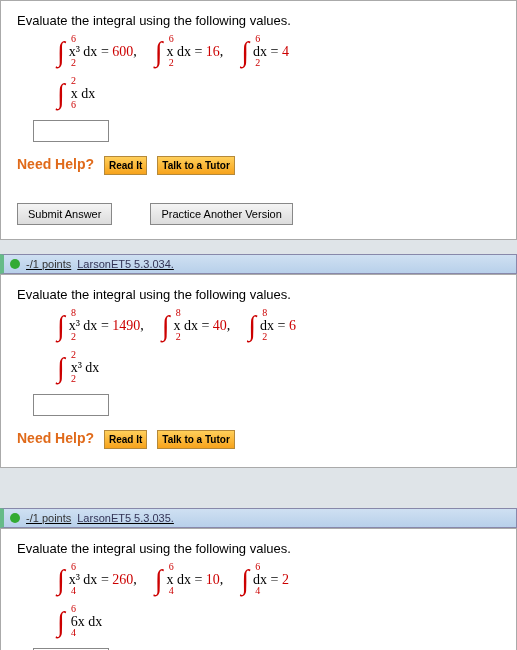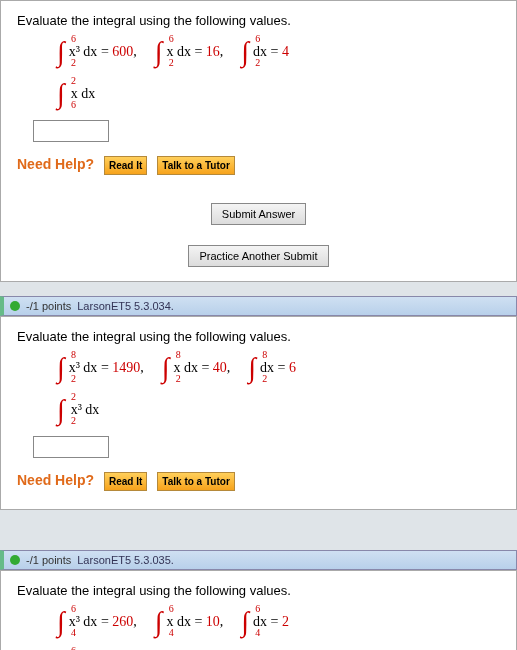--- a/index.html
+++ b/index.html
@@ -1,35 +1,35 @@
 <!DOCTYPE html>
 <html><head>
 <meta charset="utf-8">
 <style>
   body { margin:0; padding:0; background:#dfe4e8; font-family:Arial,Helvetica,sans-serif; font-size:13px; color:#000; width:517px;}
   .card { background:#ffffff; border:1px solid #aaa; margin:0 0 14px 0; }
-  .hdr { display:flex; align-items:center; gap:6px; background:linear-gradient(#cfe0f2,#b8d0ea); border:1px solid #88a; border-left:4px solid #6b8; padding:3px 6px; font-size:11px; margin:0 0 0 0;}
+  .hdr { display:flex; align-items:center; gap:6px; background:linear-gradient(#cfe0f2,#b8d0ea); border:1px solid #88a; border-left:4px solid #6b8; padding:3px 6px; font-size:11px; margin:0 0 0 0;text-decoration:underline;}
   .hdr .dot{ width:10px;height:10px;border-radius:50%;background:#3a3;display:inline-block;}
   .hdr .pts{ color:#333;}
   .hdr .ref{ color:#335; }
   .inner{ padding:12px 16px 14px 16px;}
   .prompt{ margin-bottom:10px;}
   .mathrow{ display:flex; gap:18px; align-items:center; margin:8px 0 14px 40px; font-family:'Times New Roman',serif; font-size:14px;}
   .int{ display:flex; align-items:center; gap:4px;}
   .sym{ position:relative; color:#c00; font-size:28px; line-height:1;}
   .sym .up{ position:absolute; top:-4px; left:14px; font-size:10px; color:#c00;}
   .sym .lo{ position:absolute; bottom:-2px; left:14px; font-size:10px; color:#c00;}
   .expr{ white-space:nowrap;}
   .val{ color:#c00;}
   .qrow{ margin:8px 0 12px 40px; display:flex; align-items:center; gap:6px; font-family:'Times New Roman',serif; font-size:14px;}
   .ansbox{ display:block; width:70px; height:18px; border:1px solid #888; background:#fff; margin:0 0 14px 16px;}
   .help{ display:flex; align-items:flex-start; gap:10px; margin:0 0 4px 0;}
   .help-lbl{ color:#e06a1a; font-weight:bold; font-size:14px;}
   .btn{ display:inline-block; border:1px solid #b5893a; background:linear-gradient(#ffcf5a,#f7a31c); color:#000; font-size:10px; font-weight:bold; padding:3px 4px; cursor:pointer; font-family:Arial;}
-  .row-btns{ display:flex; gap:10px; align-items:center; padding:10px 16px 14px 16px;flex-direction:column;}
+  .row-btns{ display:flex; gap:10px; align-items:center; padding:10px 16px 14px 16px;}
   .graybtn{ border:1px solid #888; background:linear-gradient(#f4f4f4,#dcdcdc); font-size:11px; padding:4px 10px; cursor:pointer; font-family:Arial;}
   .spacer{ height:26px;}
 </style>
 </head>
 <body>
 
 <div class="card">
   <div class="inner">
     <div class="prompt">Evaluate the integral using the following values.</div>
     <div class="mathrow">
@@ -53,21 +53,21 @@
     <input class="ansbox" style="">
     <div class="help">
       <span class="help-lbl">Need Help?</span>
       <span class="btn">Read It</span>
       <span class="btn">Talk to a Tutor</span>
     </div>
   </div>
   <div class="row-btns">
     <button class="graybtn">Submit Answer</button>
     <div style="width:18px"></div>
-    <button class="graybtn">Practice Another Submit</button>
+    <button class="graybtn">Practice Another Version</button>
   </div>
 </div>
 
 <div class="hdr">
   <span class="dot"></span>
   <span class="pts">-/1 points</span>
   <span class="ref">LarsonET5 5.3.034.</span>
 </div>
 <div class="card">
   <div class="inner">

